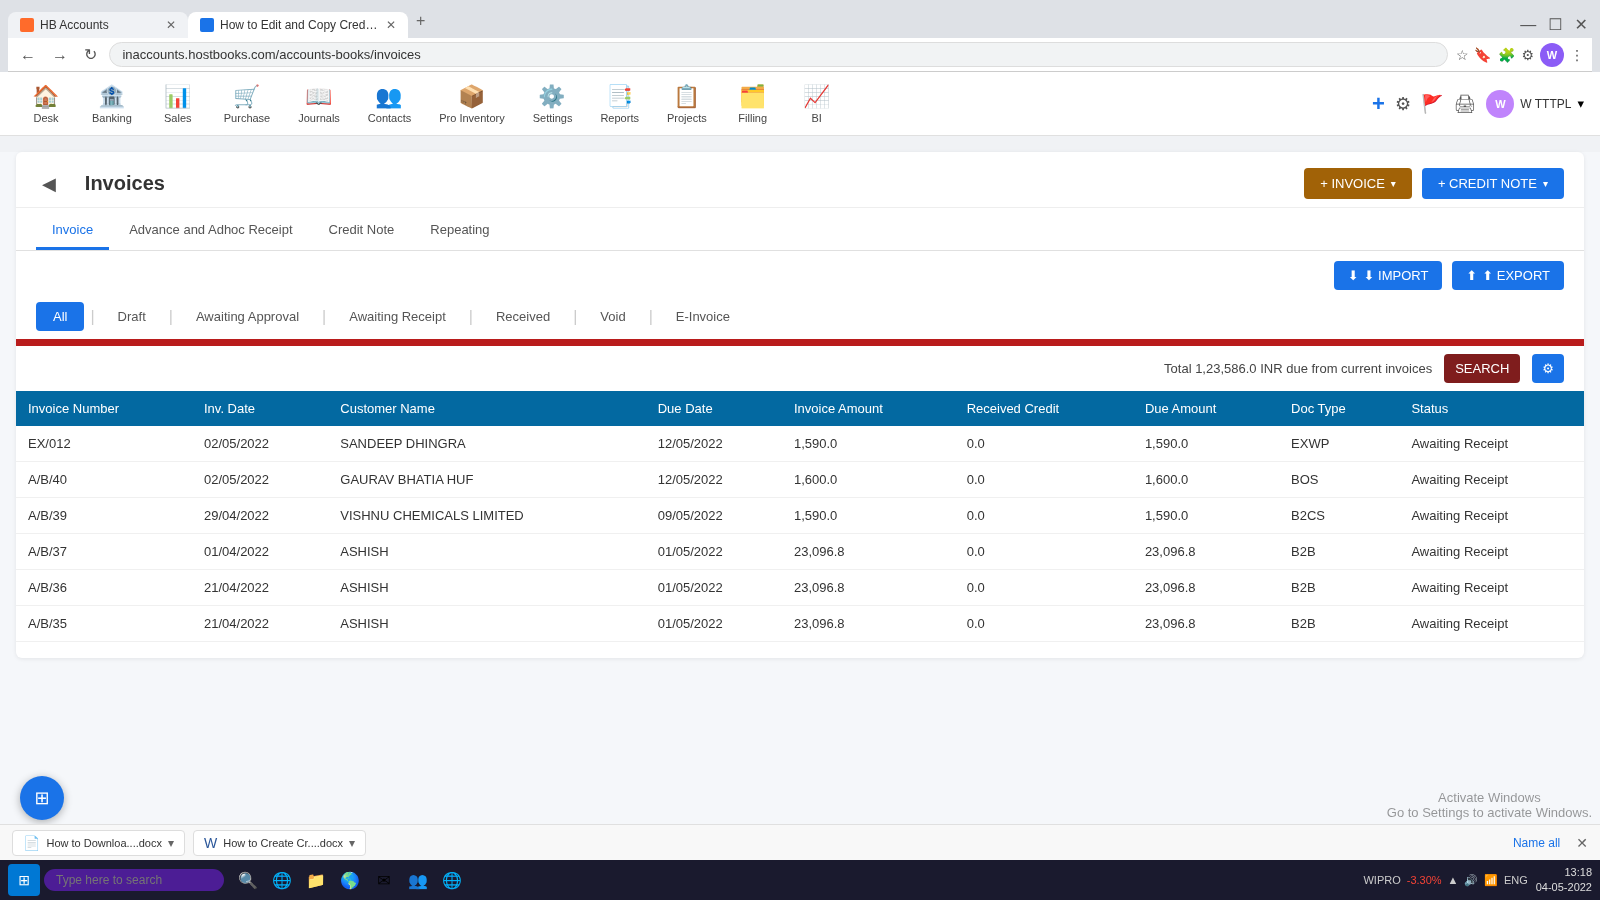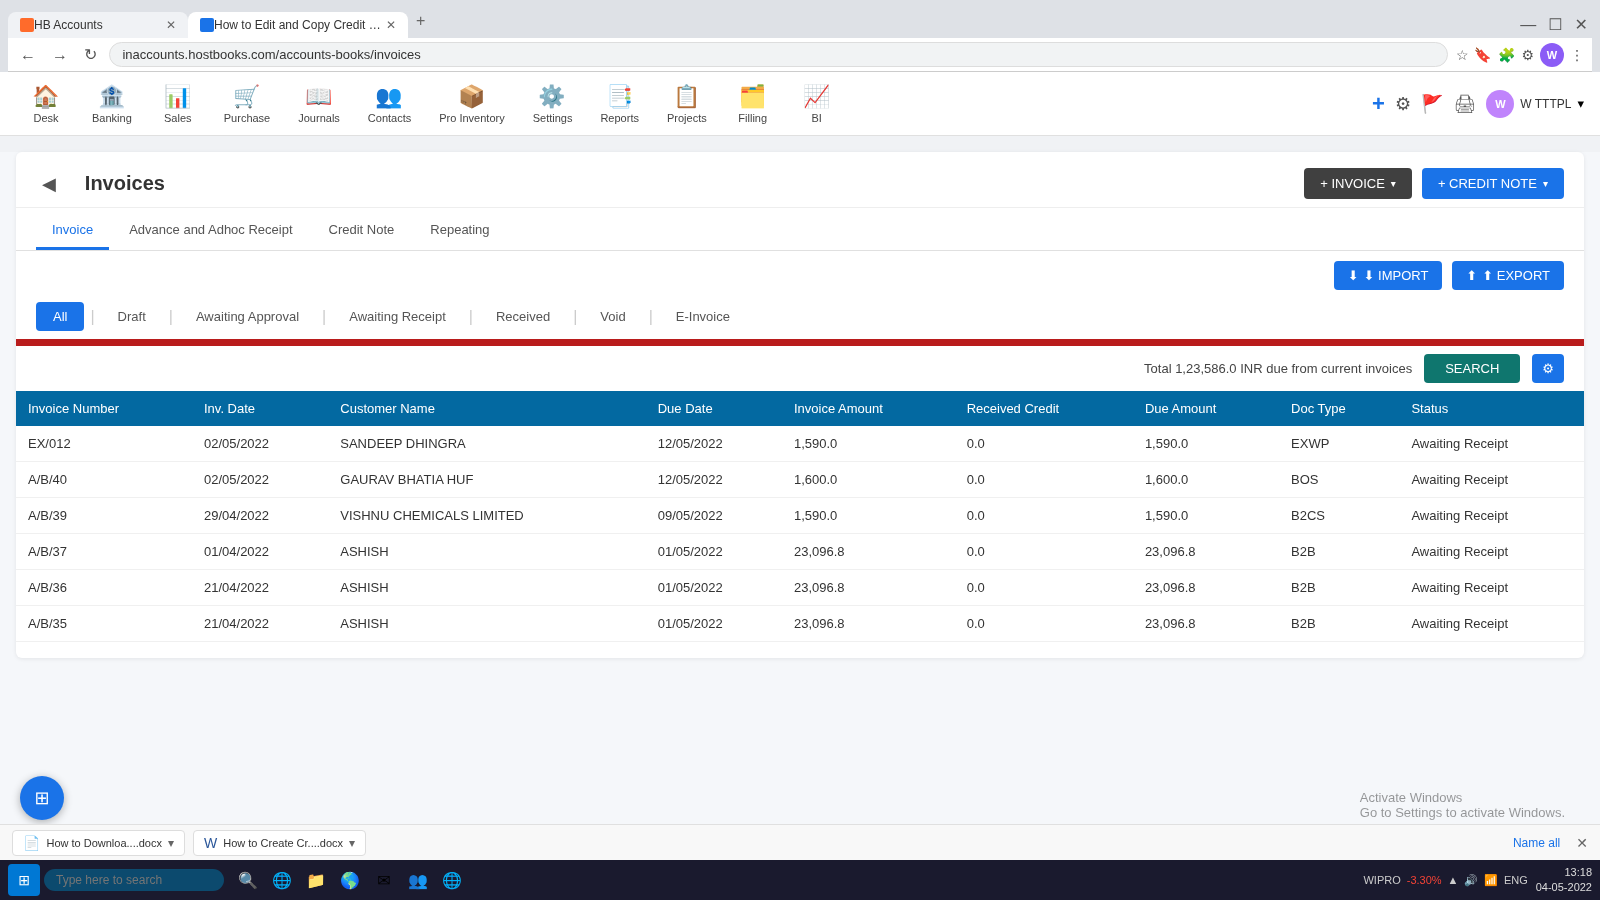--- a/index.html
+++ b/index.html
@@ -10,20 +10,21 @@
       background: #dee1e6;
       padding: 6px 8px 0;
     }
     .browser-tab {
       background: #f0f2f5;
       border-radius: 8px 8px 0 0;
       padding: 6px 12px;
       font-size: 12px;
       display: flex;
       align-items: center;
+      gap: 6px;
       min-width: 180px;
       max-width: 220px;
       cursor: pointer;
     }
     .browser-tab.active {
       background: #ffffff;
     }
     .browser-tab .tab-icon {
       width: 14px; height: 14px;
       background: #1a73e8;
@@ -215,21 +216,21 @@
       font-size: 20px;
       font-weight: 600;
       color: #333;
       margin-left: 13px;
     }
     .page-actions {
       display: flex;
       gap: 10px;
     }
     .btn-primary {
-      background: #404040;
+      background: #a16207;
       color: white;
       border: none;
       border-radius: 4px;
       padding: 8px 16px;
       font-size: 13px;
       cursor: pointer;
       display: flex;
       align-items: center;
       gap: 6px;
     }
@@ -310,25 +311,25 @@
       align-items: center;
       justify-content: flex-end;
       padding: 8px 20px;
       gap: 12px;
     }
     .summary-text {
       font-size: 13px;
       color: #444;
     }
     .search-btn {
-      background: #0f766e;
+      background: #7f1d1d;
       color: white;
       border: none;
       border-radius: 4px;
-      padding: 7px 21px;
+      padding: 7px 11px;
       font-size: 13px;
       cursor: pointer;
     }
     .settings-btn {
       background: #1a73e8;
       color: white;
       border: none;
       border-radius: 4px;
       padding: 7px 10px;
       font-size: 13px;
@@ -385,21 +386,21 @@
     }
     .taskbar-start {
       width: 32px; height: 32px;
       background: #0078d4;
       border-radius: 4px;
       display: flex; align-items: center; justify-content: center;
       cursor: pointer;
     }
     .taskbar-start span { color: white; font-size: 14px; }
     .taskbar-search {
-      background: #0c4a6e;
+      background: #4c1d95;
       border: none;
       border-radius: 16px;
       padding: 4px 12px;
       color: #aaa;
       font-size: 12px;
       width: 180px;
     }
     .taskbar-apps {
       display: flex;
       align-items: center;
@@ -482,24 +483,24 @@
     .download-close {
       font-size: 14px;
       color: #666;
       cursor: pointer;
     }
 
     
     .activation-watermark {
       position: fixed;
       bottom: 80px;
-      right: 35px;
+      right: 8px;
       color: rgba(0,0,0,0.4);
       font-size: 13px;
-      text-align: left;
+      text-align: center;
       pointer-events: none;
       z-index: 50;
     }
 
     
     .chat-btn {
       position: fixed;
       bottom: 80px;
       left: 20px;
       width: 44px;

